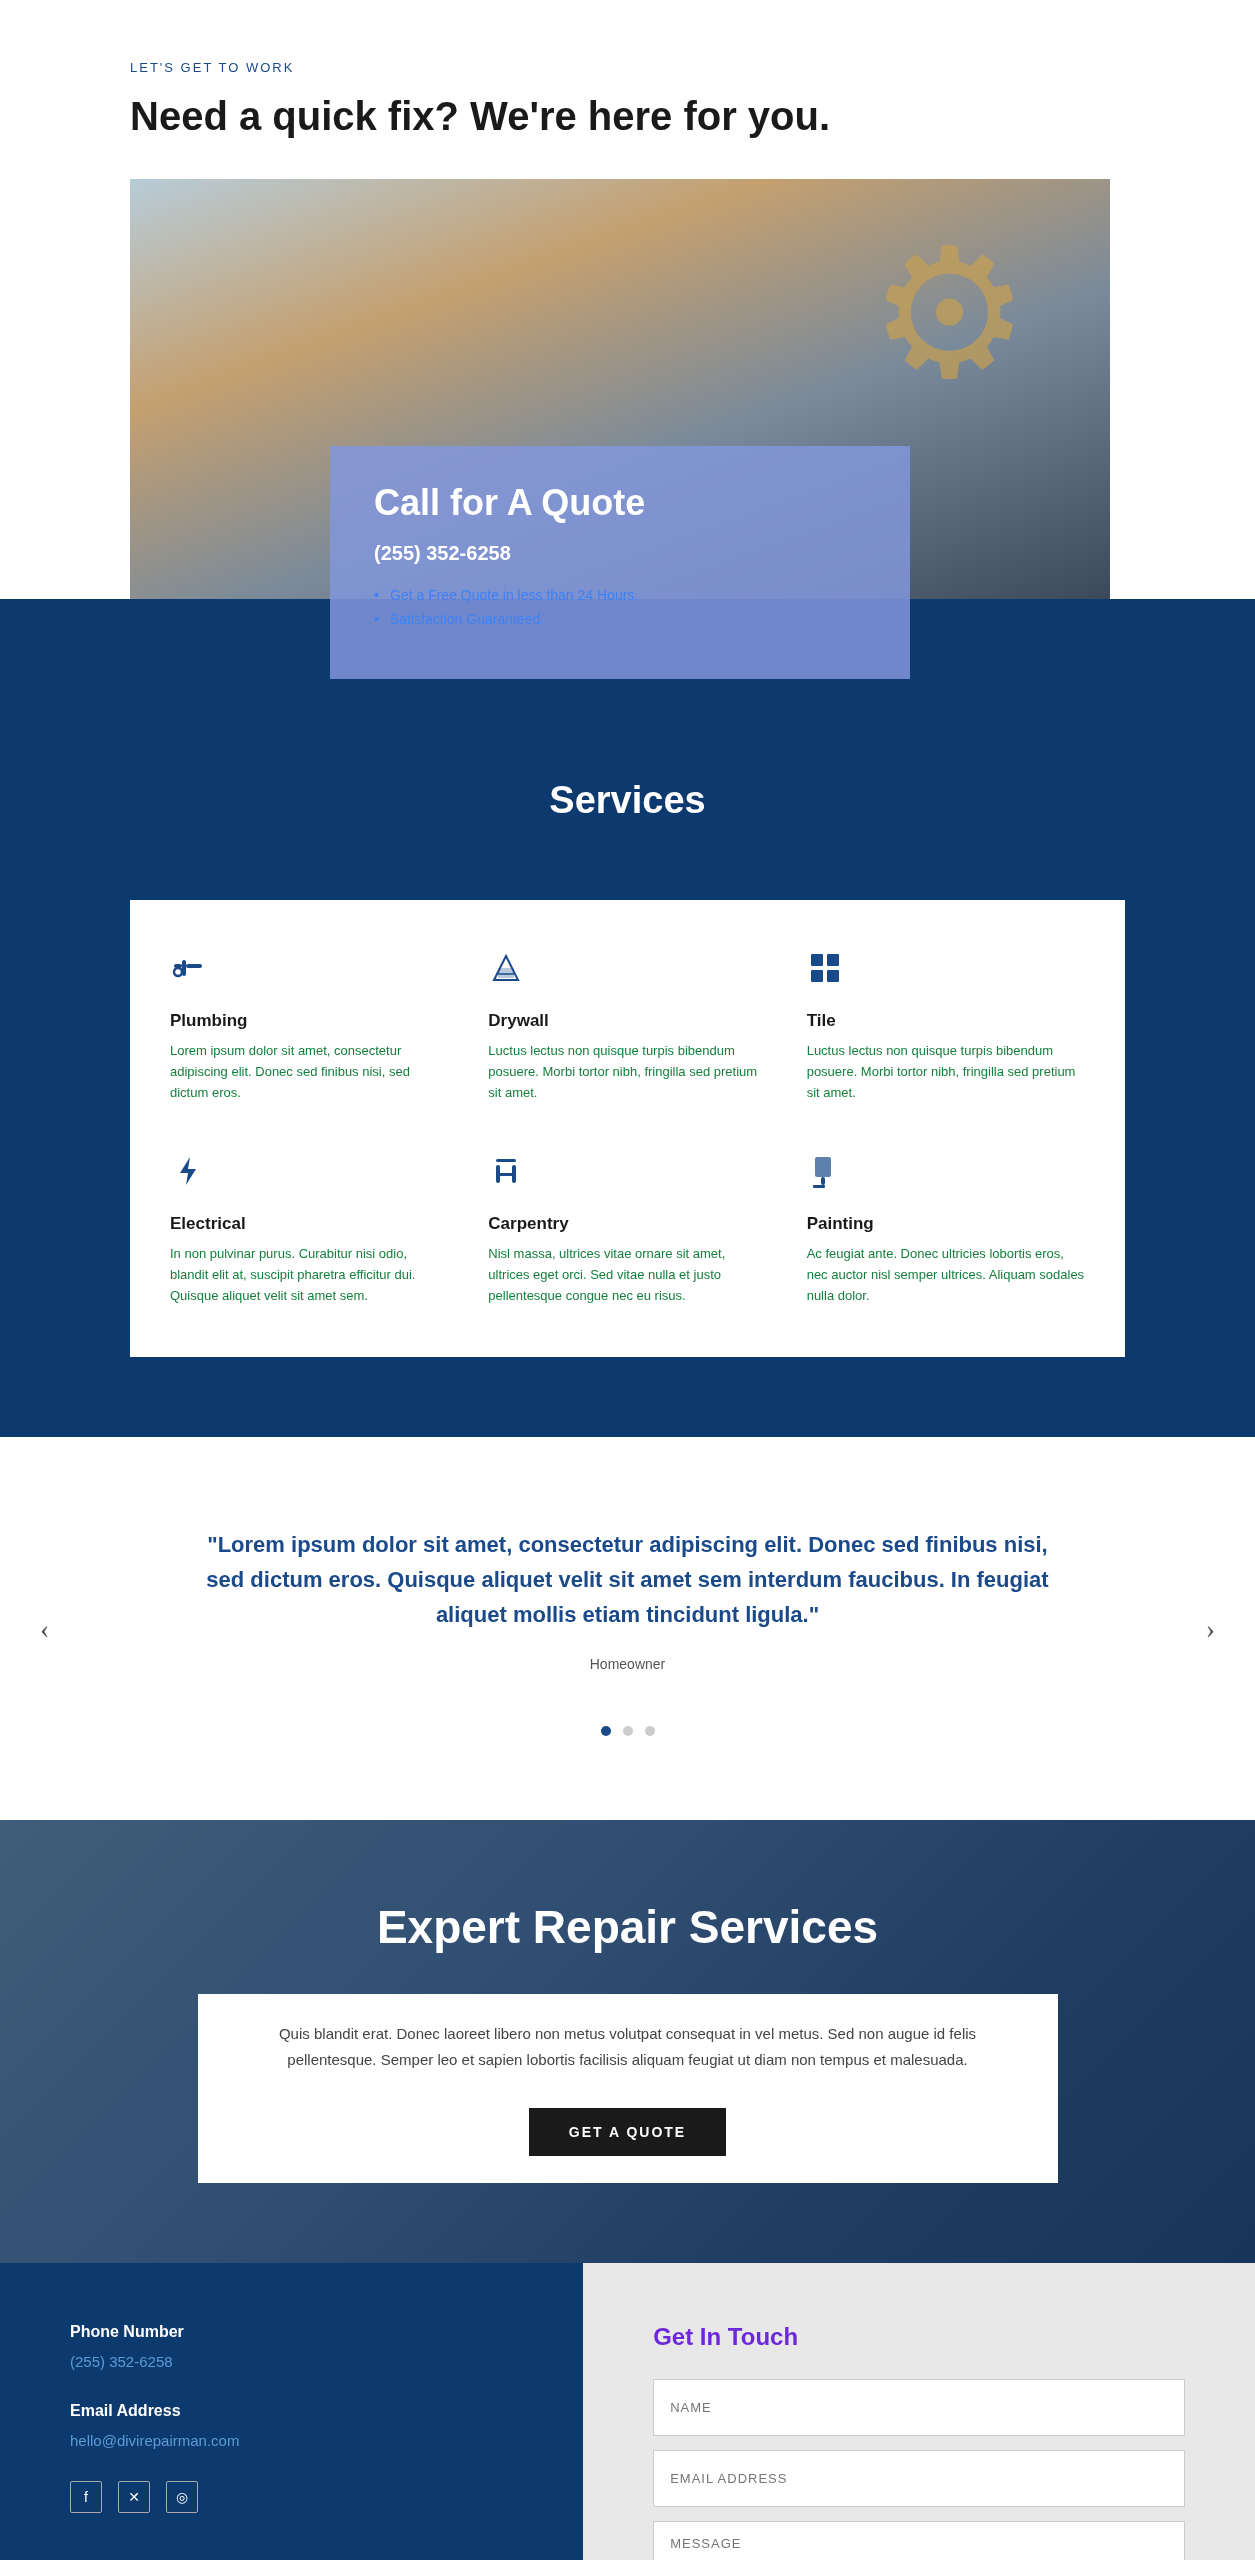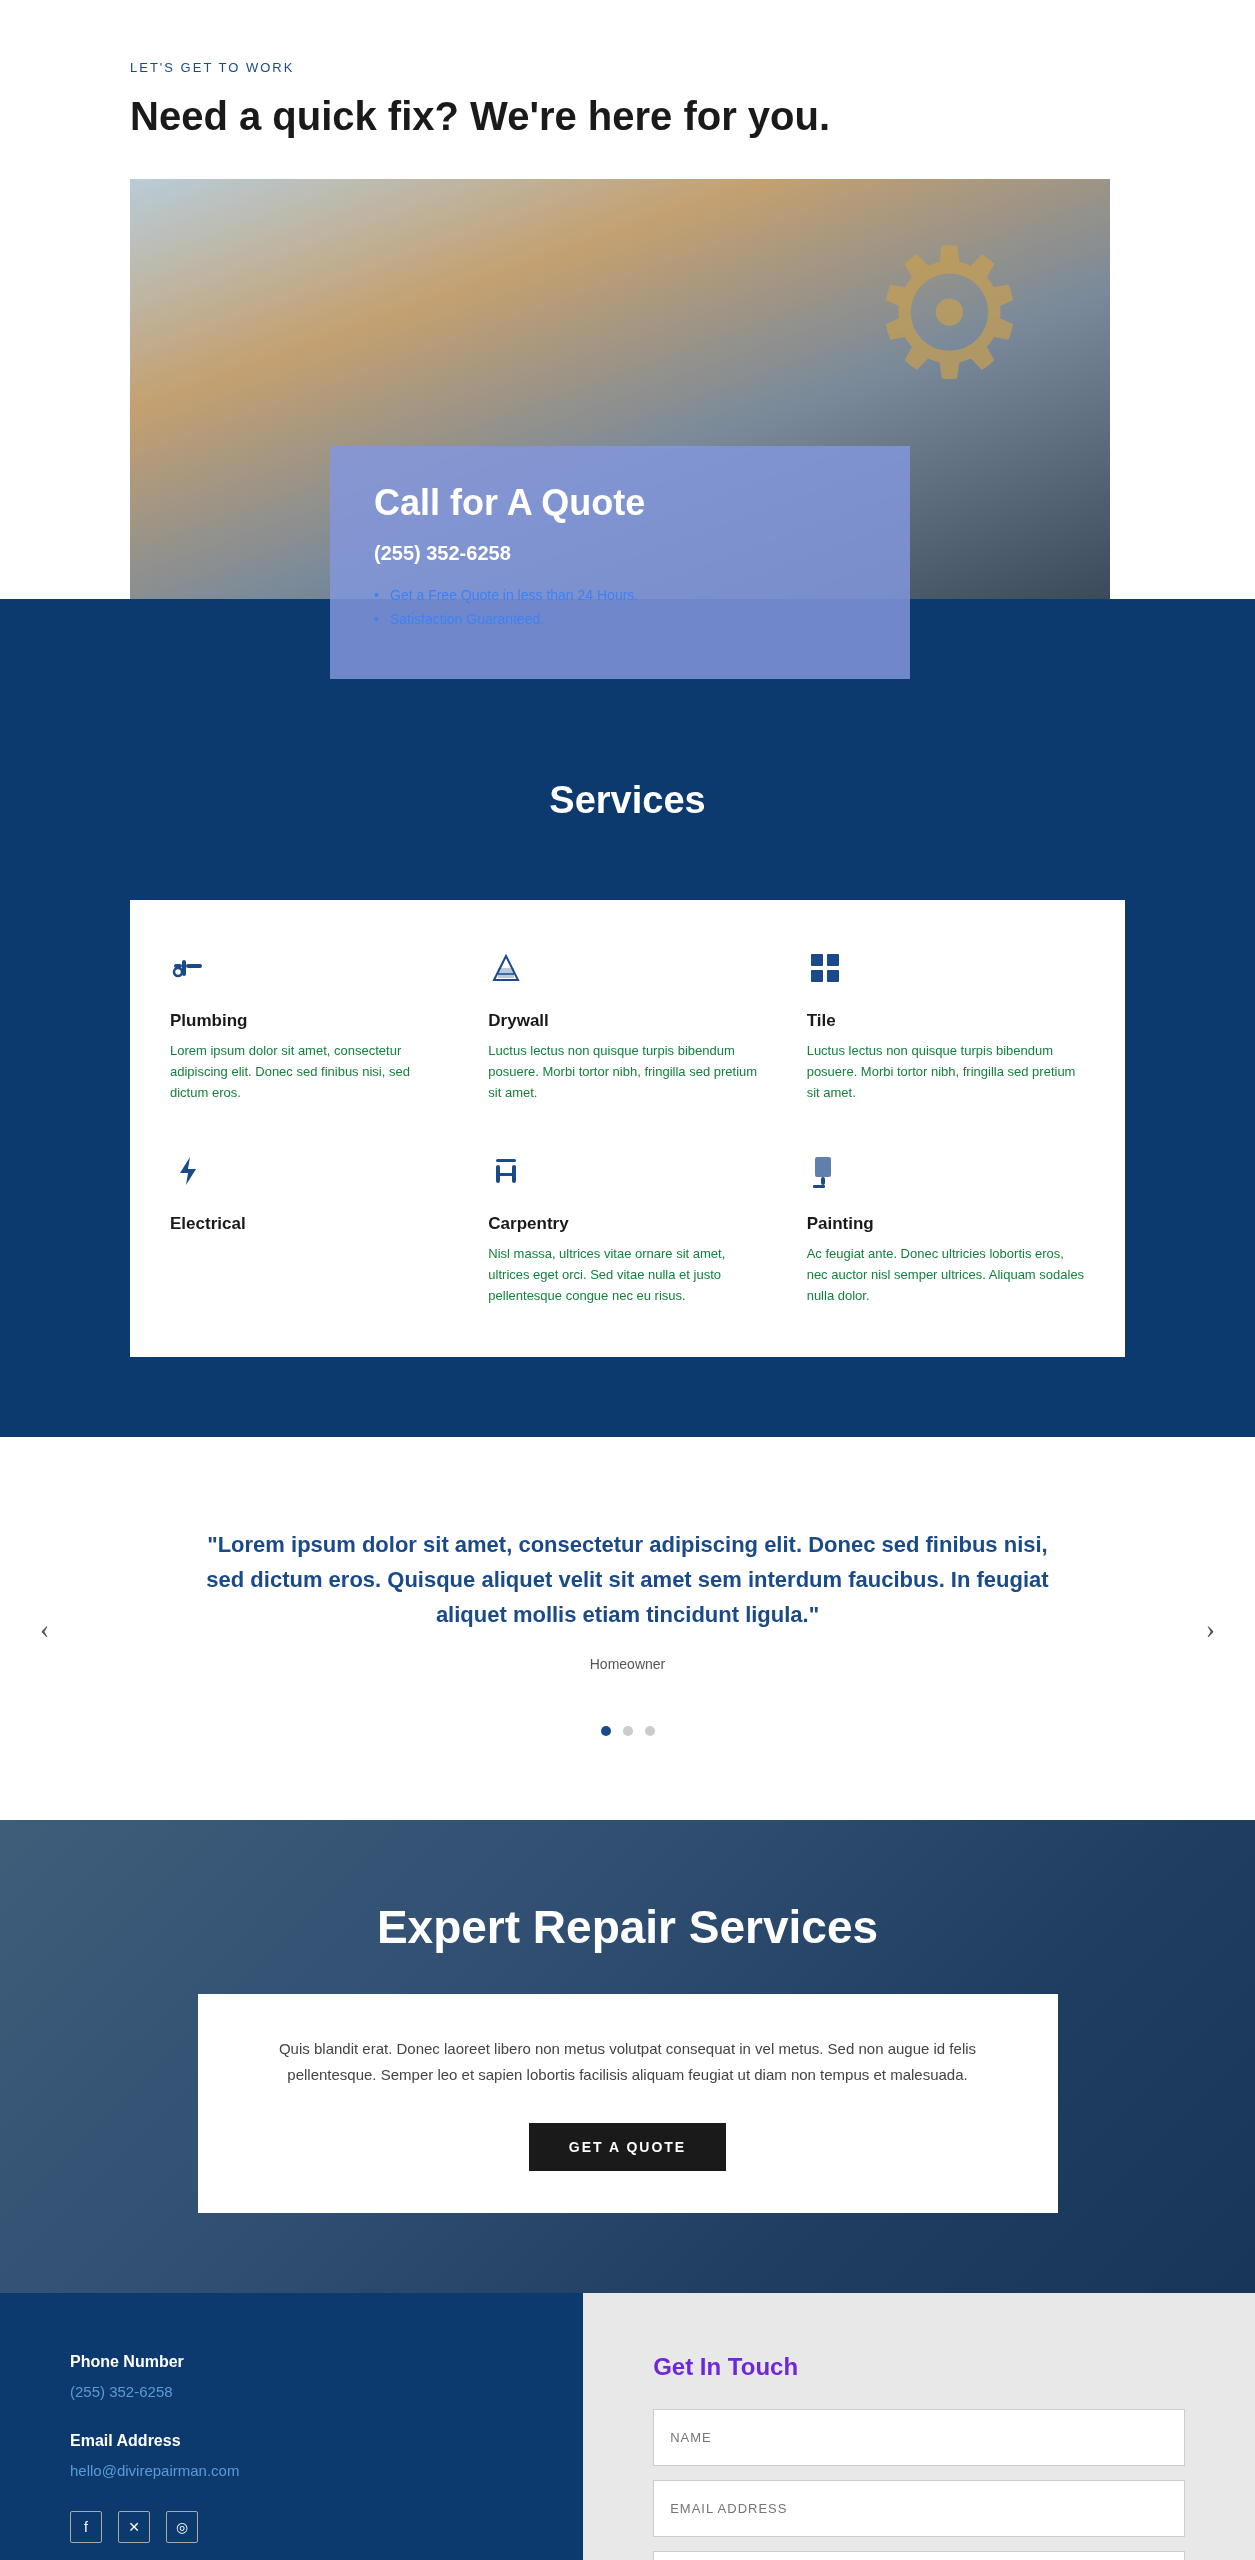--- a/index.html
+++ b/index.html
@@ -216,21 +216,21 @@
     }
     .expert-title {
       font-size: 46px;
       font-weight: 700;
       color: #fff;
       margin-bottom: 40px;
       font-family: Arial, sans-serif;
     }
     .expert-card {
       background: #fff;
-      padding: 42px 60px;
+      padding: 27px 60px;
       max-width: 860px;
       margin: 0 auto;
     }
     .expert-desc {
       font-size: 15px;
       color: #444;
       line-height: 1.7;
       font-family: Arial, sans-serif;
       margin-bottom: 36px;
       text-align: center;
@@ -394,20 +394,21 @@
       <div class="service-desc">Luctus lectus non quisque turpis bibendum posuere. Morbi tortor nibh, fringilla sed pretium sit amet.</div>
     </div>
 
     <div class="service-item">
       <span class="service-icon">
         <svg width="36" height="36" viewBox="0 0 36 36" fill="#1a4a8a">
             <polygon points="20,4 10,20 18,20 16,32 26,16 18,16" fill="#1a4a8a"></polygon>
           </svg>
       </span>
       <div class="service-name">Electrical</div>
+      <div class="service-desc">In non pulvinar purus. Curabitur nisi odio, blandit elit at, suscipit pharetra efficitur dui. Quisque aliquet velit sit amet sem.</div>
     </div>
 
     <div class="service-item">
       <span class="service-icon">
         <svg width="36" height="36" viewBox="0 0 36 36" fill="#1a4a8a">
           <rect x="8" y="6" width="20" height="3" rx="1.5" fill="#1a4a8a"></rect>
           <rect x="8" y="12" width="4" height="18" rx="2" fill="#1a4a8a"></rect>
           <rect x="24" y="12" width="4" height="18" rx="2" fill="#1a4a8a"></rect>
           <rect x="8" y="20" width="20" height="3" rx="1.5" fill="#1a4a8a"></rect>
         </svg>

